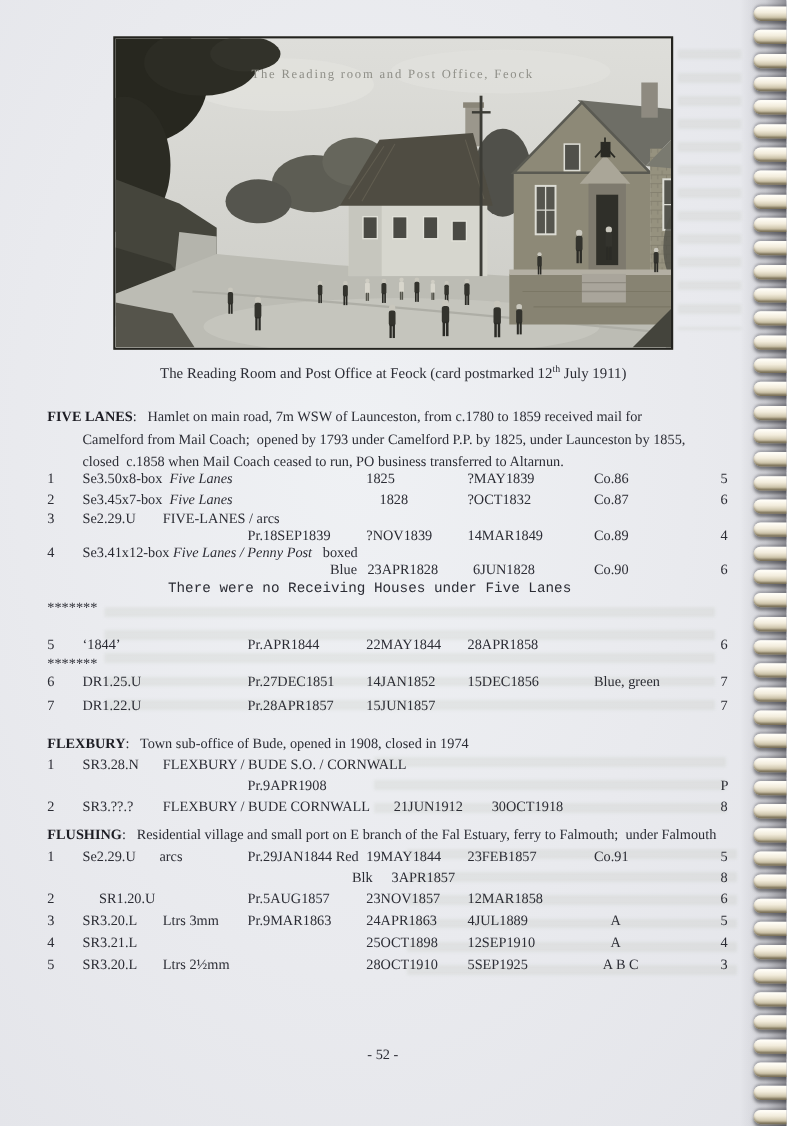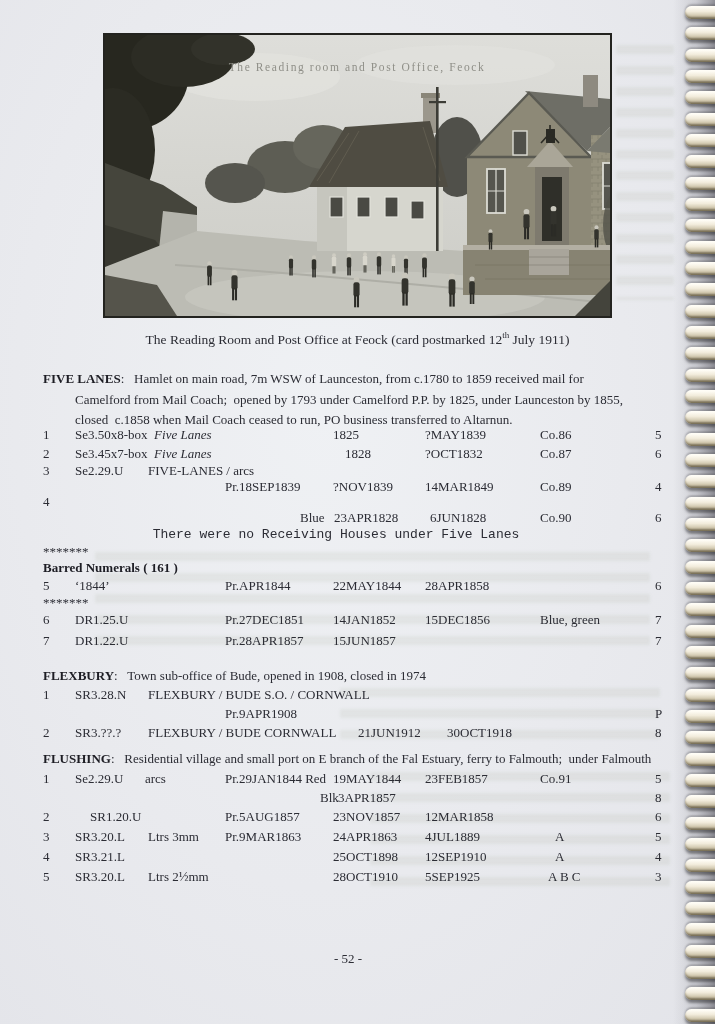--- a/index.html
+++ b/index.html
@@ -247,36 +247,34 @@
       </div>
       <div class="tline" style="top: 479px;">
         <span class="cell" style="left: 225px;"><span>Pr.18SEP1839</span></span>
         <span class="cell" style="left: 333px;"><span>?NOV1839</span></span>
         <span class="cell" style="left: 425px;"><span>14MAR1849</span></span>
         <span class="cell" style="left: 540px;"><span>Co.89</span></span>
         <span class="cell" style="left: 655px;"><span>4</span></span>
       </div>
       <div class="tline" style="top: 494px;">
         <span class="cell" style="left: 43px;"><span>4</span></span>
+        <span class="cell" style="left: 75px;"><span>Se3.41x12-box </span><span class="i">Five Lanes / Penny Post</span><span>   boxed</span></span>
       </div>
       <div class="tline" style="top: 510px;">
         <span class="cell" style="left: 300px; text-align: right;"><span>Blue</span></span>
         <span class="cell" style="left: 334px;"><span>23APR1828</span></span>
         <span class="cell" style="left: 430px;"><span>6JUN1828</span></span>
         <span class="cell" style="left: 540px;"><span>Co.90</span></span>
         <span class="cell" style="left: 655px;"><span>6</span></span>
       </div>
       <div class="tline" style="top: 527px; font-family: Liberation Mono, monospace;">
         <span class="cell centered"><span>There were no Receiving Houses under Five Lanes</span></span>
       </div>
       <div class="tline" style="top: 544px;">
         <span class="cell" style="left: 43px;"><span>*******</span></span>
-      </div>
-      <div class="tline" style="top: 560px;">
-        <span class="cell" style="left: 43px;"><span class="b">Barred Numerals ( 161 )</span></span>
       </div>
       <div class="tline" style="top: 578px;">
         <span class="cell" style="left: 43px;"><span>5</span></span>
         <span class="cell" style="left: 75px;"><span>‘1844’</span></span>
         <span class="cell" style="left: 225px;"><span>Pr.APR1844</span></span>
         <span class="cell" style="left: 333px;"><span>22MAY1844</span></span>
         <span class="cell" style="left: 425px;"><span>28APR1858</span></span>
         <span class="cell" style="left: 655px;"><span>6</span></span>
       </div>
       <div class="tline" style="top: 595px;">
@@ -326,21 +324,21 @@
         <span class="cell" style="left: 75px;"><span>Se2.29.U</span></span>
         <span class="cell" style="left: 145px;"><span>arcs</span></span>
         <span class="cell" style="left: 225px;"><span>Pr.29JAN1844 Red</span></span>
         <span class="cell" style="left: 333px;"><span>19MAY1844</span></span>
         <span class="cell" style="left: 425px;"><span>23FEB1857</span></span>
         <span class="cell" style="left: 540px;"><span>Co.91</span></span>
         <span class="cell" style="left: 655px;"><span>5</span></span>
       </div>
       <div class="tline" style="top: 790px;">
         <span class="cell" style="left: 320px;"><span>Blk</span></span>
-        <span class="cell" style="left: 338px;"><span>3APR1857</span></span>
+        <span class="cell" style="left: 356px;"><span>3APR1857</span></span>
         <span class="cell" style="left: 655px;"><span>8</span></span>
       </div>
       <div class="tline" style="top: 809px;">
         <span class="cell" style="left: 43px;"><span>2</span></span>
         <span class="cell" style="left: 90px;"><span>SR1.20.U</span></span>
         <span class="cell" style="left: 225px;"><span>Pr.5AUG1857</span></span>
         <span class="cell" style="left: 333px;"><span>23NOV1857</span></span>
         <span class="cell" style="left: 425px;"><span>12MAR1858</span></span>
         <span class="cell" style="left: 655px;"><span>6</span></span>
       </div>

